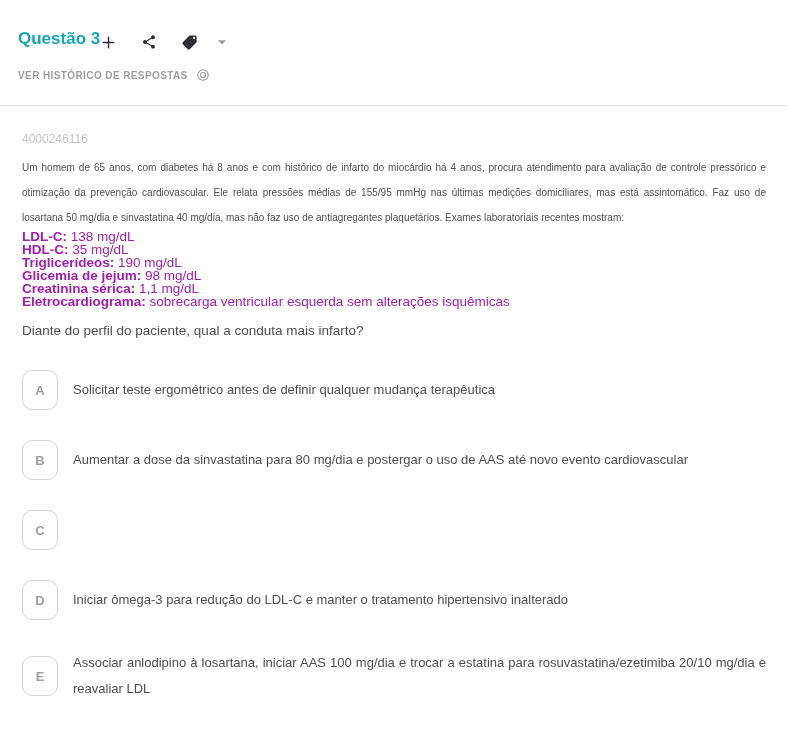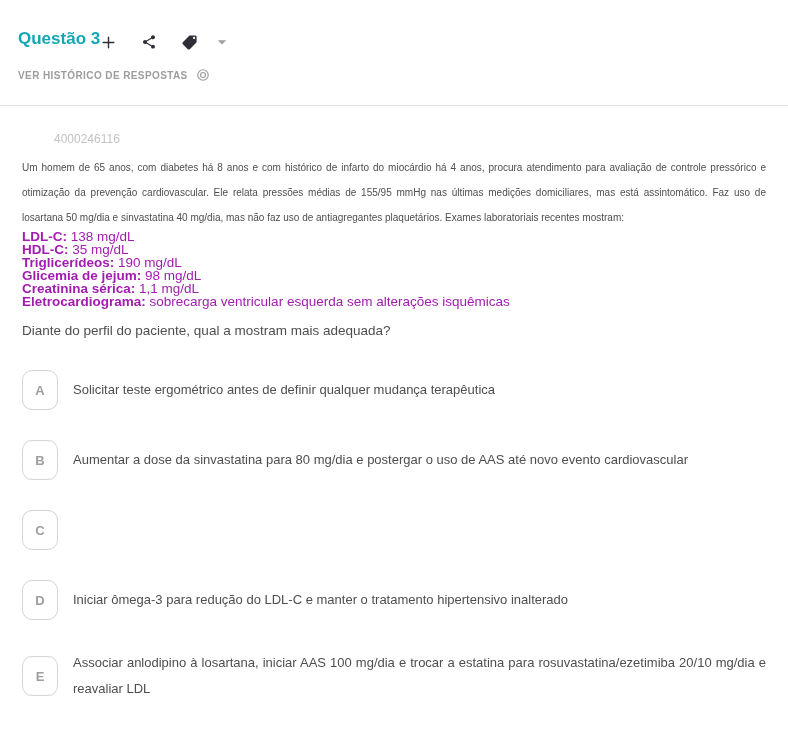--- a/index.html
+++ b/index.html
@@ -31,21 +31,21 @@
   
   .history {
     display: flex; align-items: center; gap: 8px;
     margin: 16px 0 0 18px;
     color: #9d9d9d; font-size: 10px; font-weight: 700; letter-spacing: .4px;
     background: none; border: none; padding: 0; cursor: pointer;
   }
   .divider { border-bottom: 1px solid #e4e4e4; margin-top: 23px; }
   
   .content { padding: 0 22px; }
-  .qid { margin-top: 26px; color: #c3c3c3; font-size: 12px; margin-left: 32px; }
+  .qid { margin-top: 26px; color: #c3c3c3; font-size: 12px; }
   .body-text {
     margin-top: 9px; font-size: 10px; color: #4e4e4e;
     line-height: 25px; text-align: justify;
   }
   .labs { font-size: 13.5px; color: #a21caf; line-height: 13px; }
   .lab-line b { font-weight: 700; }
   .prompt { margin-top: 15px; font-size: 13.5px; color: #4e4e4e; }
   
   .options { margin-top: 32px; }
   .option { display: flex; align-items: center; margin-bottom: 30px; cursor: pointer; }
@@ -127,21 +127,21 @@
 
         <div class="lab-line"><b>Triglicerídeos:</b> <span>190 mg/dL</span></div>
 
         <div class="lab-line"><b>Glicemia de jejum:</b> <span>98 mg/dL</span></div>
 
         <div class="lab-line"><b>Creatinina sérica:</b> <span>1,1 mg/dL</span></div>
 
         <div class="lab-line"><b>Eletrocardiograma:</b> <span>sobrecarga ventricular esquerda sem alterações isquêmicas</span></div>
       </div>
 
-    <div class="prompt">Diante do perfil do paciente, qual a mostram mais adequada?</div>
+    <div class="prompt">Diante do perfil do paciente, qual a conduta mais infarto?</div>
 
     <div class="options">
 
         <div class="option">
           <div class="letter-box">A</div>
           <div class="option-text">Solicitar teste ergométrico antes de definir qualquer mudança terapêutica</div>
         </div>
 
         <div class="option">
           <div class="letter-box">B</div>

